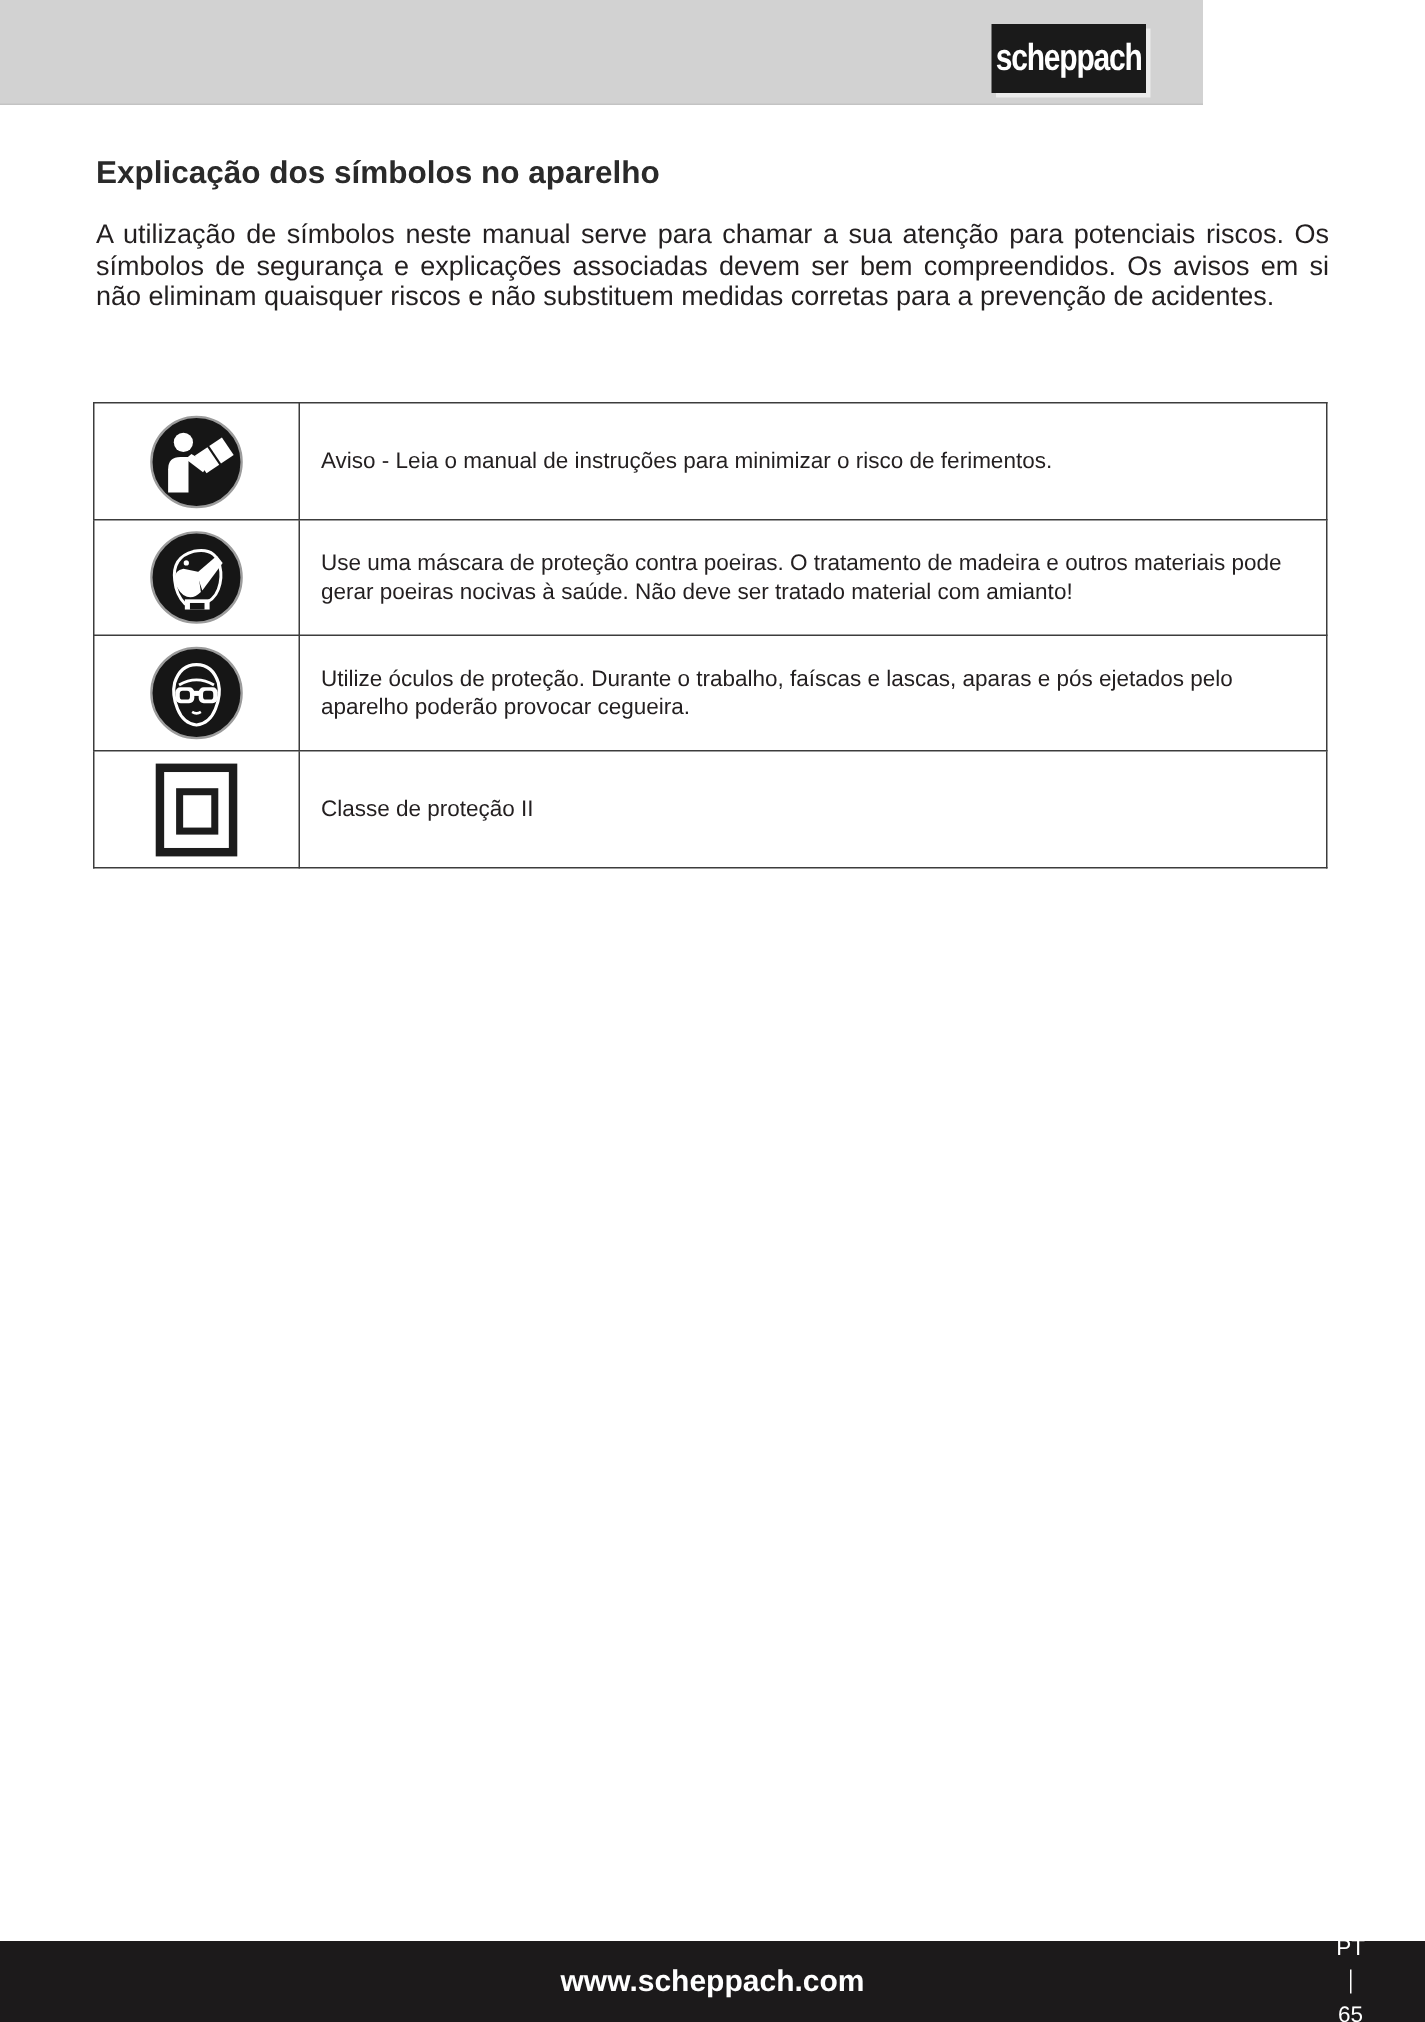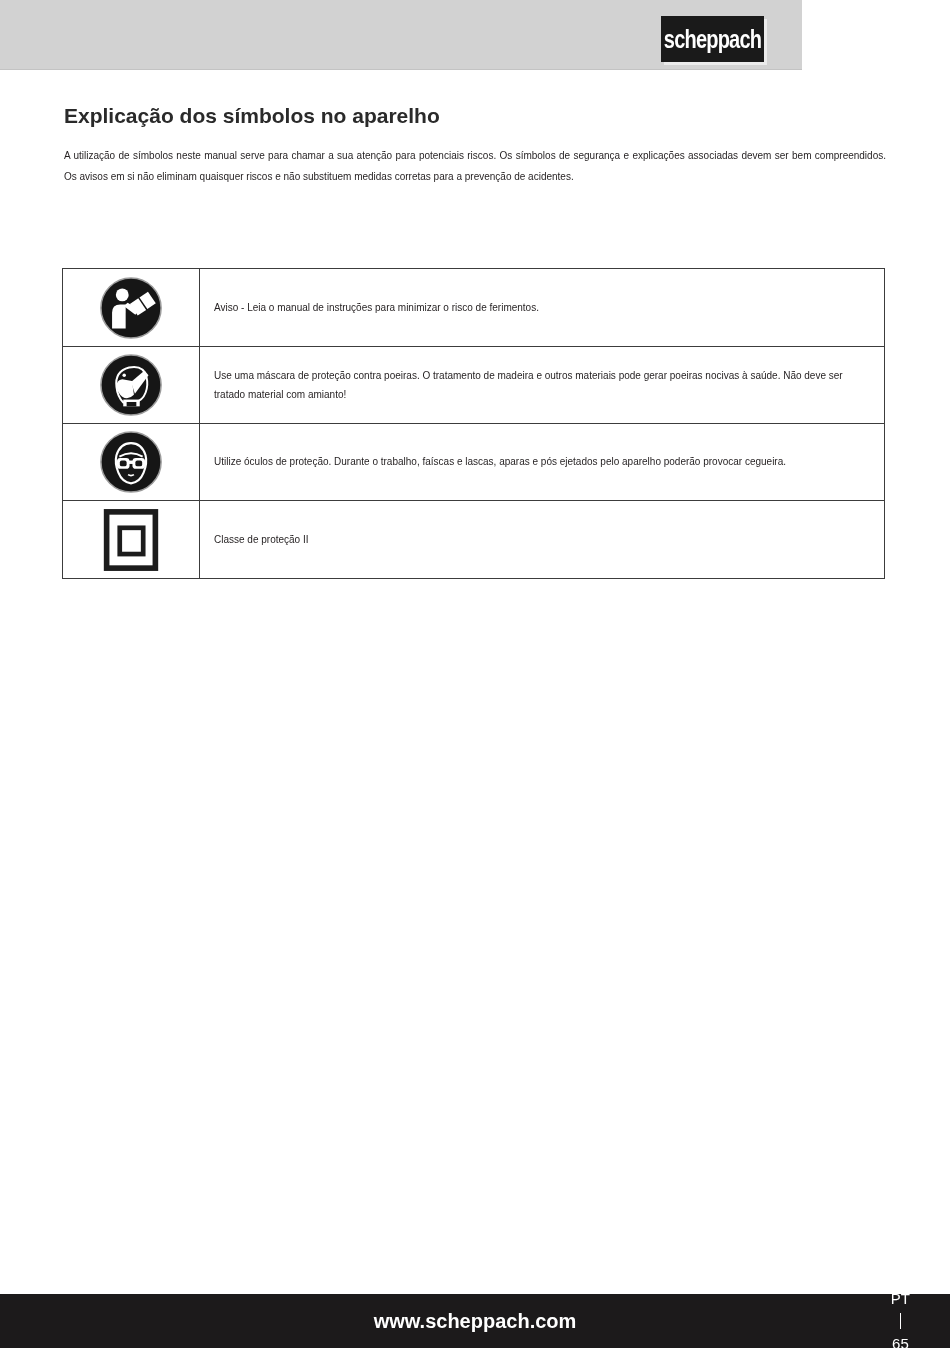--- a/index.html
+++ b/index.html
@@ -45,21 +45,21 @@
     position: absolute;
     left: 64px; top: 104px;
     font-size: 21px;
     font-weight: bold;
     color: #2a2a2a;
   }
   .intro-paragraph {
     position: absolute;
     left: 64px; top: 146px;
     width: 822px;
-    font-size: 10px;
+    font-size: 18px;
     line-height: 20.5px;
     text-align: justify;
     color: #231f20;
   }
 
   
   .symbols-table {
     position: absolute;
     left: 62px; top: 268px;
     width: 823px;
@@ -67,21 +67,21 @@
     table-layout: fixed;
   }
   .symbols-table td {
     border: 1px solid #3c3c3c;
     vertical-align: middle;
   }
   .symbols-table col.c-icon { width: 137px; }
   td.icon-cell { text-align: center; }
   td.text-cell {
     padding: 6px 14px;
-    font-size: 10px;
+    font-size: 15px;
     line-height: 19.5px;
     color: #231f20;
   }
   .attn-cell {
     text-align: center;
     font-size: 13.5px;
     font-weight: bold;
     white-space: nowrap;
   }
   .attn-cell svg { vertical-align: -2px; margin-right: 4px; }

